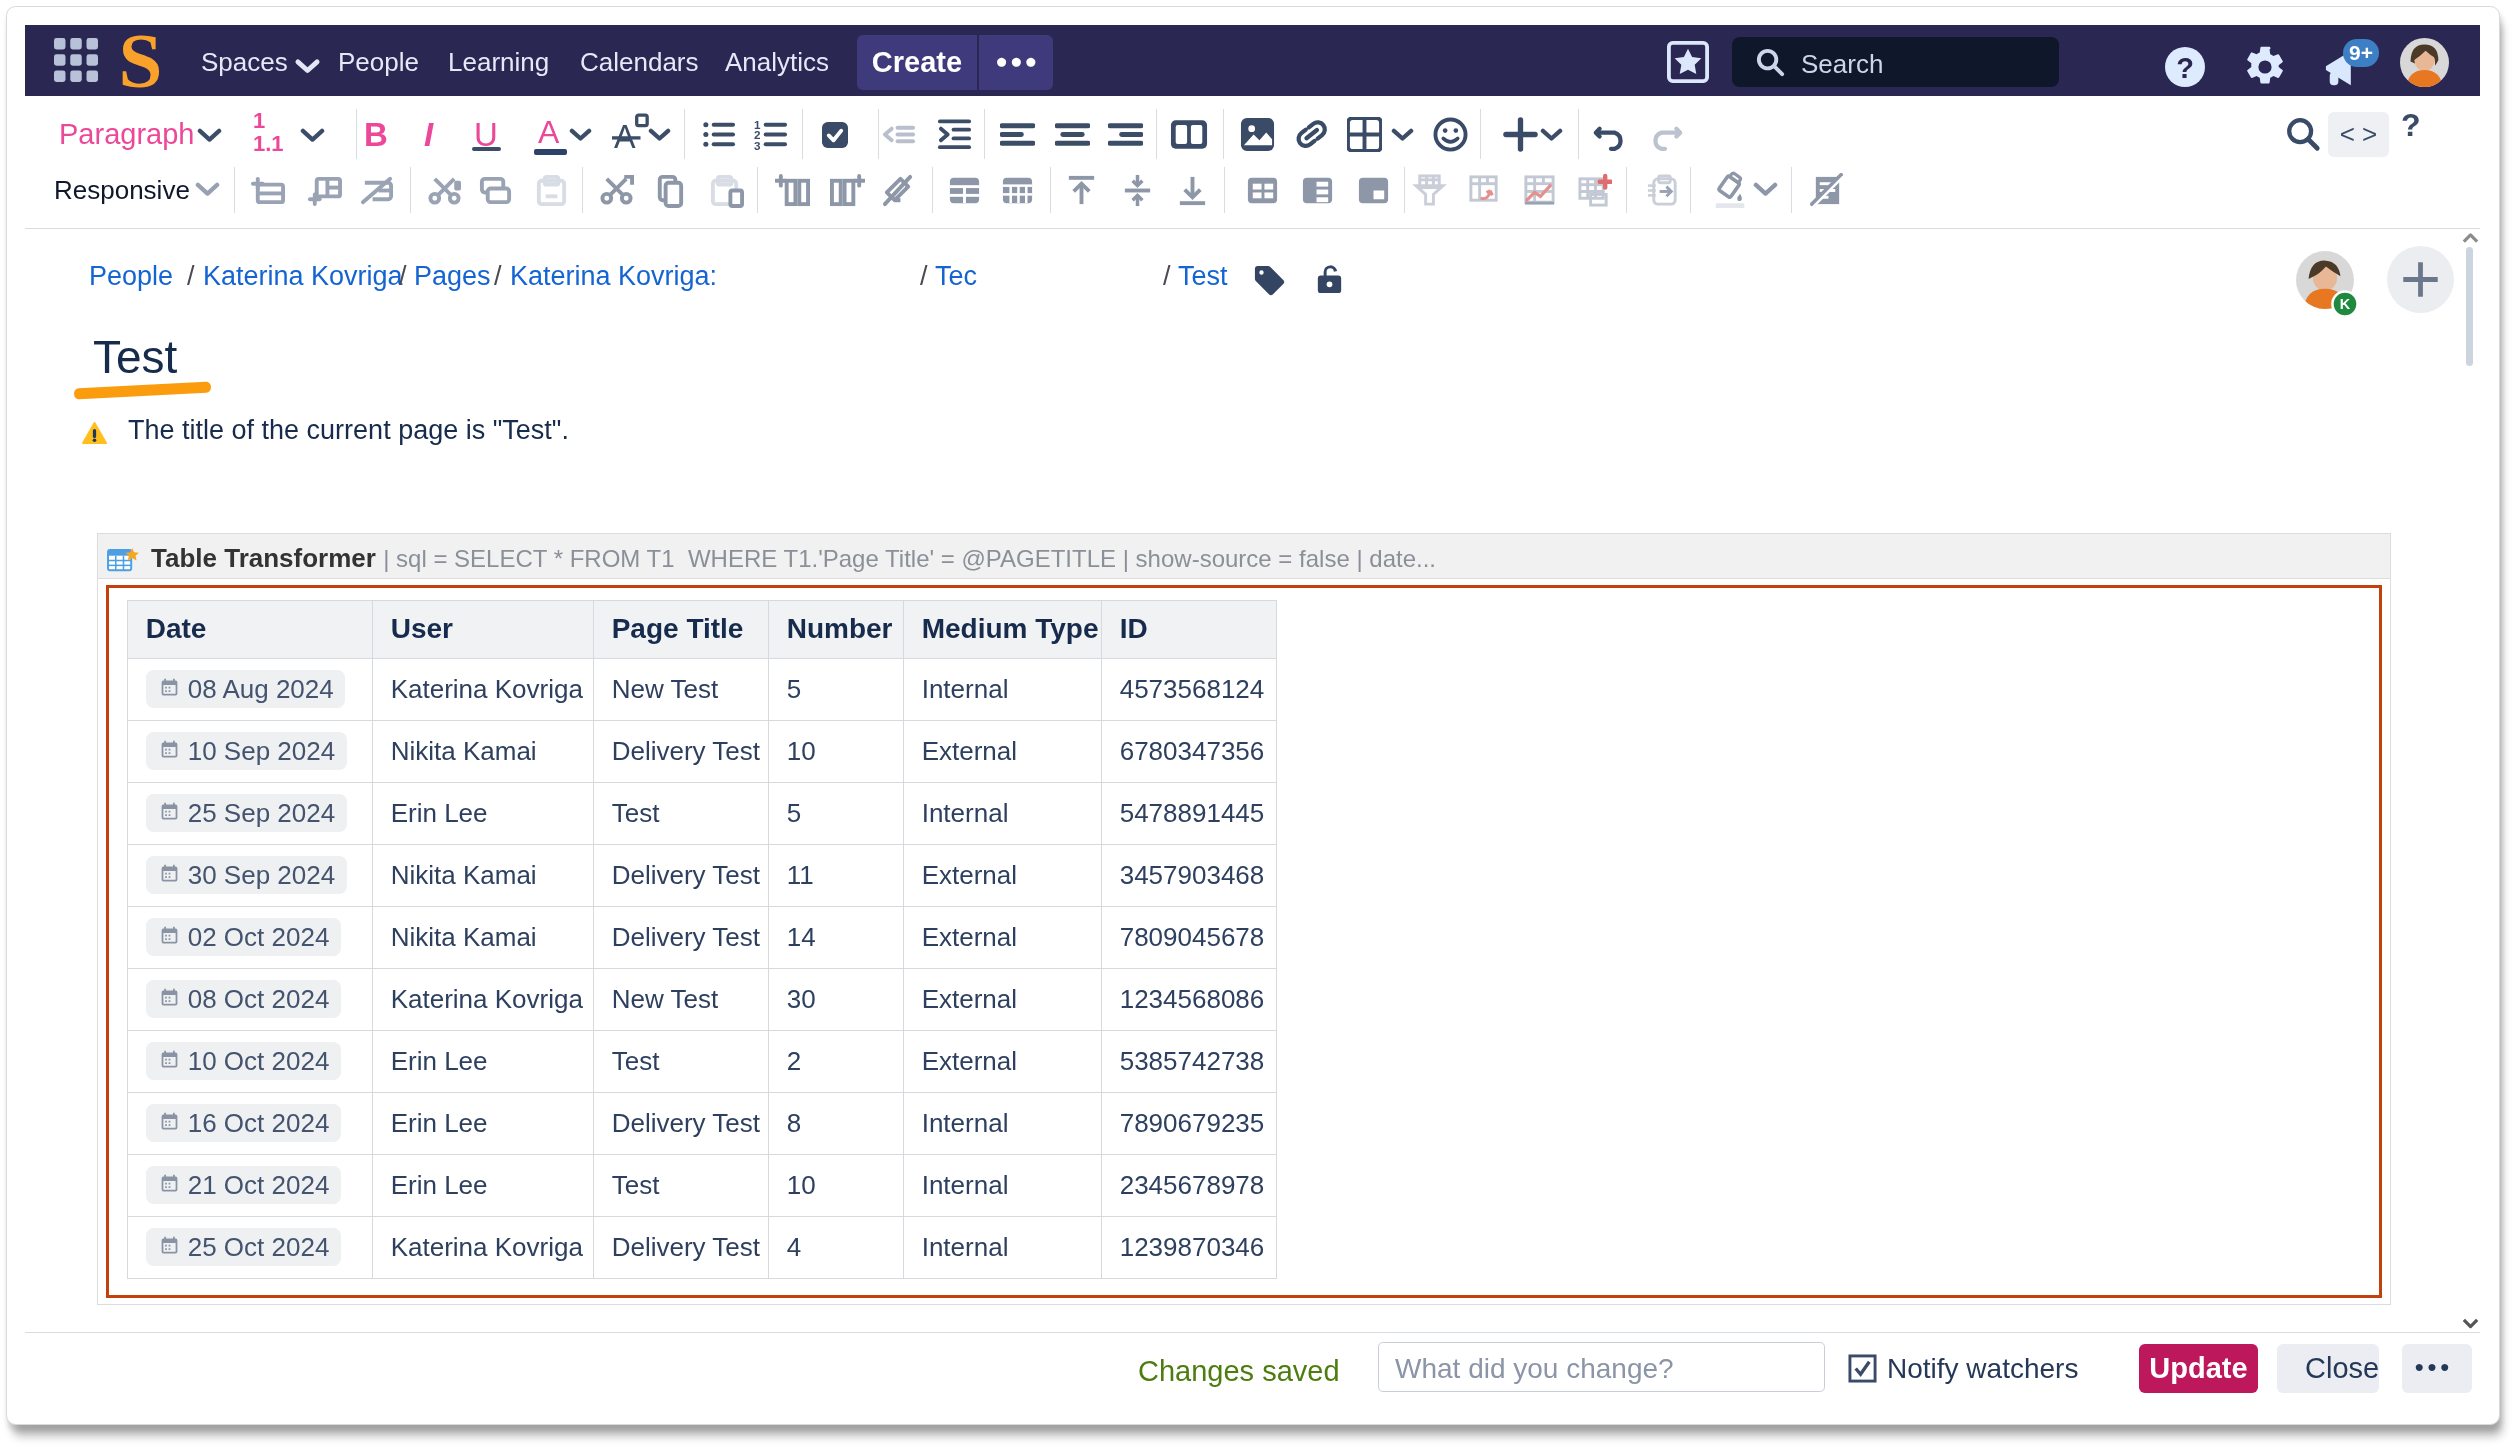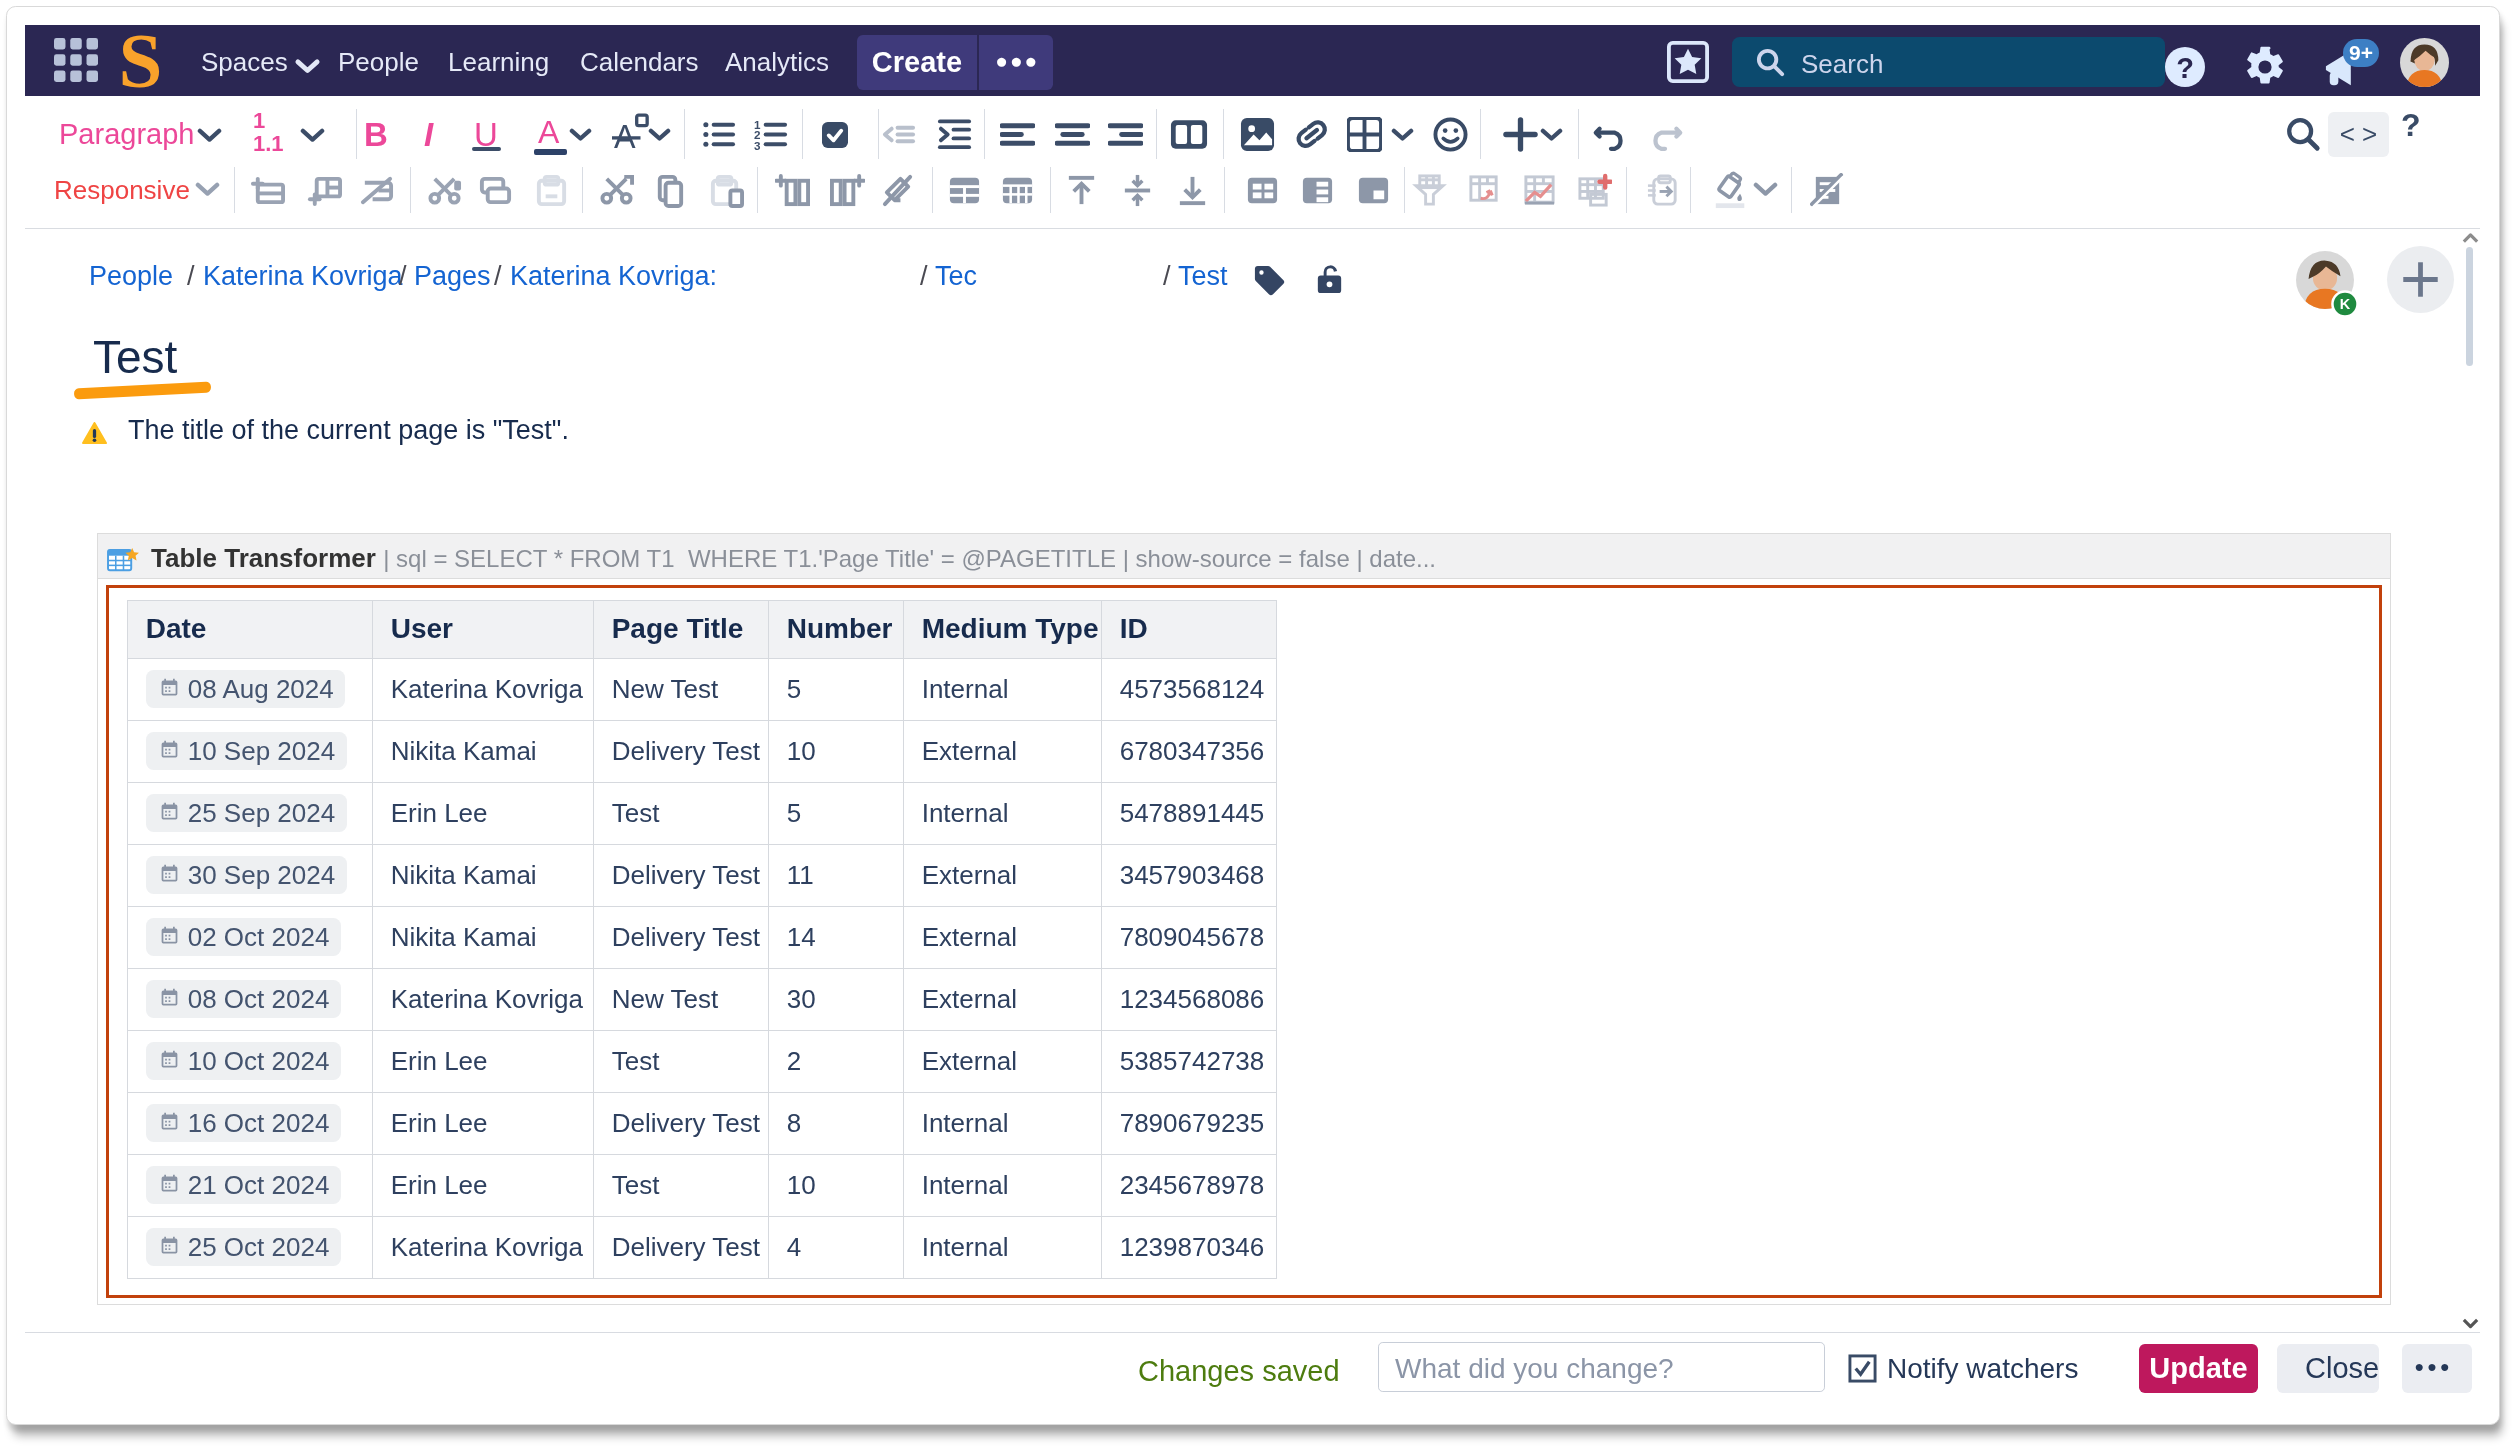--- a/index.html
+++ b/index.html
@@ -3,21 +3,21 @@
 <meta charset="utf-8">
 <style>
 * { margin:0; padding:0; box-sizing:border-box; }
 html,body { width:2512px; height:1453px; background:#fff; font-family:"Liberation Sans", sans-serif; overflow:hidden; }
 .abs { position:absolute; }
 #card { position:absolute; left:5.8px; top:5.8px; width:2494px; height:1419px; background:#fff; border:1.9px solid #d9d9d9; border-radius:9.6px; box-shadow: 4.8px 13.4px 9.6px -2.9px rgba(0,0,0,0.28), 1.9px 5.8px 5.8px rgba(0,0,0,0.12); }
 #nav { position:absolute; left:25px; top:25px; width:2455px; height:71px; background:#2b2753; }
 .navtxt { position:absolute; color:#e5e9f7; font-size:26px; top:22px; }
 #createbtn { position:absolute; left:832px; top:9.6px; width:120px; height:55px; background:#3f3a7b; border-radius:5.8px 0 0 5.8px; color:#fff; font-weight:bold; font-size:29px; text-align:center; line-height:55px; }
 #morebtn { position:absolute; left:954px; top:9.6px; width:74px; height:55px; background:#3f3a7b; border-radius:0 5.8px 5.8px 0; }
-#searchbox { position:absolute; left:1707px; top:11.5px; width:433px; height:50px; background:#0c4a6e; border-radius:7.7px; }
+#searchbox { position:absolute; left:1707px; top:11.5px; width:327px; height:50px; background:#0f172a; border-radius:7.7px; }
 #searchbox span { position:absolute; left:69px; top:12.5px; font-size:26px; color:#cdd5ec; }
 .sep1 { position:absolute; top:109px; width:1px; height:50px; background:#d8dce3; }
 .sep2 { position:absolute; top:167px; width:1px; height:46px; background:#d8dce3; }
 #toolbar { position:absolute; left:0; top:0; width:2512px; height:0; }
 .t1txt { color:#ec4899; }
 #divider1 { position:absolute; left:25px; top:228px; width:2455px; height:1px; background:#d9dce1; }
 
 .bc { position:absolute; top:261px; font-size:27px; color:#1464d2; }
 .bcs { position:absolute; top:261px; font-size:27px; color:#4a4a52; }
 
@@ -259,21 +259,21 @@
       <path d="M35 14 L16 14 A9 9 0 0 0 16 31 L20 31" fill="none" stroke="#bcc3cf" stroke-width="4.5" stroke-linecap="round"></path>
     </svg>
 
     <svg class="abs" style="left:2284px;top:115px;" width="38" height="38" viewBox="0 0 40 40">
         <circle cx="17" cy="17" r="11.5" fill="none" stroke="#394b66" stroke-width="4.5"></circle>
         <line x1="26" y1="26" x2="35" y2="35" stroke="#394b66" stroke-width="5" stroke-linecap="round"></line>
       </svg>
     <div class="abs" style="left:2328px;top:112px;width:61px;height:45px;background:#eef0f3;border-radius:5.8px;color:#394b66;font-size:26px;text-align:center;line-height:45px;">&lt;&nbsp;&gt;</div>
     <div class="abs" style="left:2401px;top:107px;color:#394b66;font-weight:bold;font-size:32px;">?</div>
 
-    <div class="abs" style="left:54px;top:175px;font-size:26px;color:#ef4444;">Responsive</div>
+    <div class="abs" style="left:54px;top:175px;font-size:26px;color:#0f172a;">Responsive</div>
     <svg class="abs" style="left:194px;top:182px;" width="27" height="17.3" viewBox="0 0 28 18">
         <polyline points="4,3 14,12 24,3" fill="none" stroke="#97a1b2" stroke-width="4.5" stroke-linecap="round" stroke-linejoin="round"></polyline>
       </svg>
     <div class="sep2" style="left:234px;"></div>
     <svg class="abs" style="left:250px;top:173px;" width="35" height="35" viewBox="0 0 36 36">
       <g stroke="#9aa3b3" fill="none" stroke-width="4">
           <rect x="8" y="12" width="26" height="18" rx="2"></rect>
           <line x1="8" y1="21" x2="34" y2="21"></line>
         </g>
       <g stroke="#9aa3b3" stroke-width="4" stroke-linecap="round">

